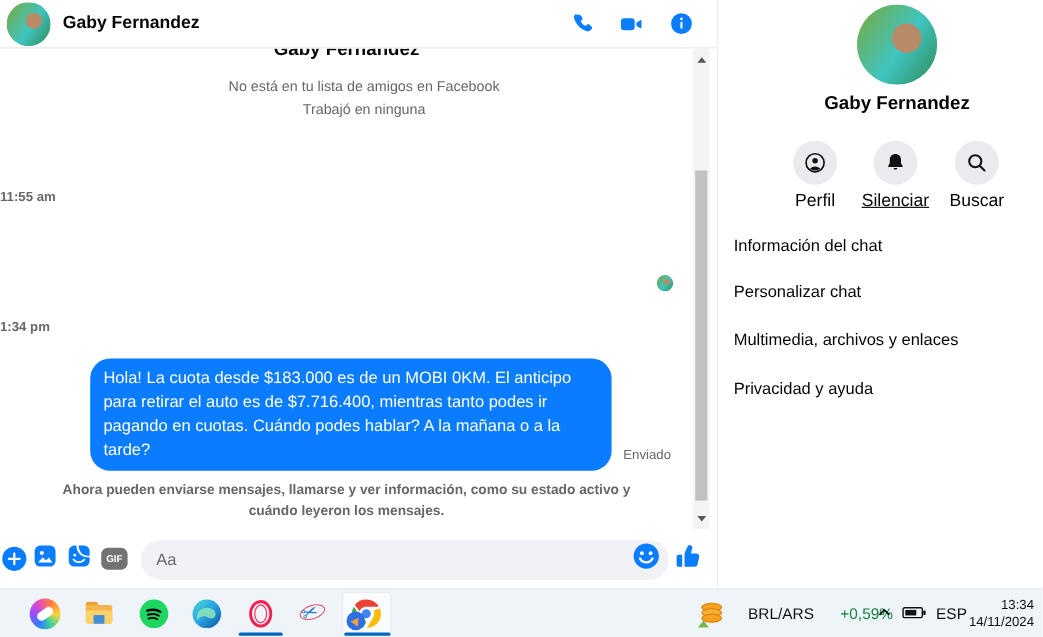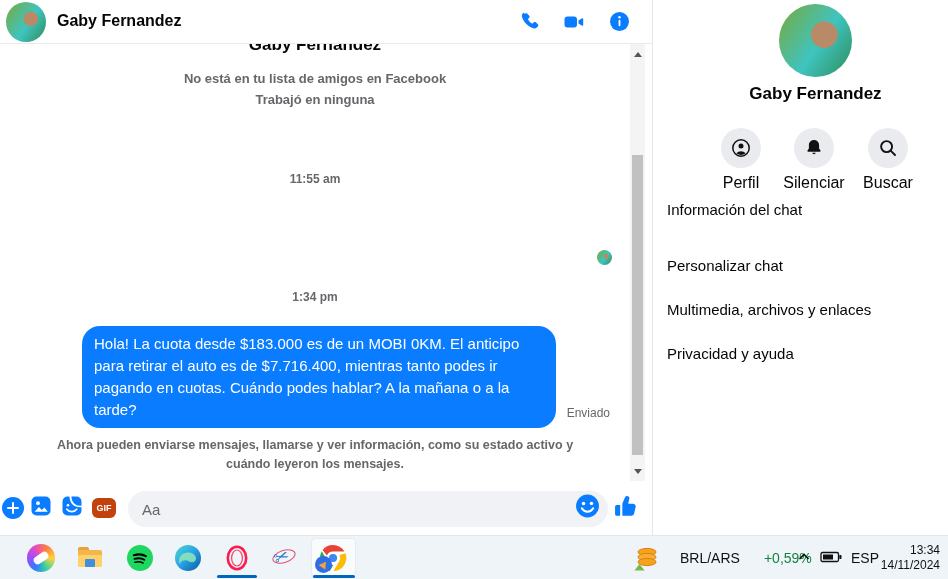--- a/index.html
+++ b/index.html
@@ -12,22 +12,22 @@
   .hdr-avatar { position:absolute; left:6px; top:2px; width:40px; height:40px; border-radius:50%;
     background: radial-gradient(circle at 62% 42%, #b98a68 0 21%, rgba(0,0,0,0) 22%),
                 linear-gradient(125deg,#6fae52 10%, #3fc4c0 55%, #2e8b57 100%); }
   .hdr-name { position:absolute; left:57px; top:12px; font-size:16px; font-weight:bold; color:#050505; }
   .hdr-actions { position:absolute; right:22px; top:11px; display:flex; gap:24px; align-items:center; }
   .hdr-actions svg { display:block; }
 
   
   .chat-scroll { position:absolute; left:0; top:44px; width:630px; height:437px; background:#fff; overflow:hidden; }
   .clipped-name { position:absolute; left:0; top:-9px; width:100%; text-align:center; font-size:17px; font-weight:bold; color:#050505; }
-  .profile-info { position:absolute; left:0; top:24px; width:100%; text-align:center; font-size:13px; line-height:21px; color:#65676b;font-weight:bold; }
-  .ts { position:absolute; left:0; width:100%; text-align:center; font-size:12px; font-weight:600; color:#65676b; }
+  .profile-info { position:absolute; left:16px; top:24px; width:100%; text-align:center; font-size:13px; line-height:21px; color:#65676b; }
+  .ts { position:absolute; left:0; width:100%; font-size:12px; font-weight:600; color:#65676b; }
   .ts1 { top:128px; }
   .ts2 { top:246px; }
 
   .recv-row { position:absolute; left:0; top:162px; height:40px; width:100%; }
   .recv-avatar { position:absolute; left:8px; top:4px; width:28px; height:28px; border-radius:50%;
     background: radial-gradient(circle at 62% 42%, #b98a68 0 21%, rgba(0,0,0,0) 22%),
                 linear-gradient(125deg,#6fae52 10%, #3fc4c0 55%, #2e8b57 100%); }
   .recv-bubble { position:absolute; left:42px; top:0; background:#f0f0f0; border-radius:18px; padding:8px 12px; font-size:15px; color:#050505; white-space:nowrap; }
   .msg-hover { position:absolute; top:9px; display:flex; gap:12px; align-items:center; left:260px; }
   .dots-v { display:flex; flex-direction:column; gap:2.5px; padding:0 4px; }
@@ -59,25 +59,25 @@
   .like-btn { left:614px; }
 
   
   .v-divider { position:absolute; left:652px; top:0; width:1px; height:535px; background:#e6e6e6; }
   .side { position:absolute; left:653px; top:0; width:295px; height:535px; background:#fff; }
   .side-avatar { position:absolute; left:126px; top:4px; width:73px; height:73px; border-radius:50%;
     background: radial-gradient(circle at 62% 42%, #b98a68 0 21%, rgba(0,0,0,0) 22%),
                 linear-gradient(125deg,#6fae52 10%, #3fc4c0 55%, #2e8b57 100%); }
   .side-name { position:absolute; left:0; top:84px; width:325px; text-align:center; font-size:17px; font-weight:600; color:#050505; }
   .side-action { position:absolute; top:128px; width:70px; text-align:center; cursor:pointer; }
-  .sa-perfil { left:53px; } .sa-silenciar { left:126px; } .sa-buscar { left:200px; }
+  .sa-perfil { left:53px; } .sa-silenciar { left:126px;text-decoration:underline; } .sa-buscar { left:200px; }
   .sa-circle { width:40px; height:40px; margin:0 auto; border-radius:50%; background:#e9ebee; display:flex; align-items:center; justify-content:center; }
   .sa-label { margin-top:6px; font-size:16px; color:#050505; }
   .side-menu-item { position:absolute; left:14px; width:270px; font-size:15px; color:#050505; cursor:pointer; }
-  .smi-0 { top:201px; } .smi-1 { top:257px; } .smi-2 { top:301px; } .smi-3 { top:345px; }
+  .smi-0 { top:215px; } .smi-1 { top:257px; } .smi-2 { top:301px; } .smi-3 { top:345px; }
 
   
   .taskbar { position:absolute; left:0; top:535px; width:948px; height:44px; background:#eff4f9; border-top:1px solid #e2e7ec; }
   .tb-icon { position:absolute; top:8px; width:28px; height:28px; cursor:pointer; }
   .tb-copilot { left:27px; border-radius:50%; background:conic-gradient(from 210deg,#2f7cff,#9a4dff,#e44cc0,#ff7d3c,#ffd23c,#3ed598,#2f7cff); position:absolute; }
   .tb-copilot::after { content:""; position:absolute; left:6px; top:10px; width:16px; height:8px; background:#fff; border-radius:8px; transform:rotate(-35deg); }
   .tb-folder { left:76px; }
   .fol-tab { position:absolute; left:2px; top:3px; width:11px; height:6px; background:#e9a23b; border-radius:2px; }
   .fol-back { position:absolute; left:2px; top:6px; width:24px; height:17px; background:#f3b64a; border-radius:2px; }
   .fol-front { position:absolute; left:2px; top:11px; width:24px; height:12px; background:#ffd269; border-radius:2px; }
@@ -173,21 +173,21 @@
         </svg>
     </span>
     <span class="comp-icon" style="left:61px">
       <svg width="22" height="22" viewBox="0 0 22 22">
           <path fill="#0a7cff" d="M6.5 1.5h9A5 5 0 0 1 20.5 6.5v4.2c-6 .6-9.6-2.9-10.1-9.2H6.5z"></path>
           <path fill="#0a7cff" d="M1.5 6.5a5 5 0 0 1 5-5h1.9c.5 7.3 4.8 11.2 12.1 10.7v3.3a5 5 0 0 1-5 5h-9a5 5 0 0 1-5-5v-9z"></path>
           <circle cx="7" cy="10.2" r="1.3" fill="#fff"></circle>
           <path d="M5.8 14.2c1.2 1.6 2.9 2.4 5 2.4 2 0 3.7-.8 4.9-2.4" fill="none" stroke="#fff" stroke-width="1.6" stroke-linecap="round"></path>
         </svg>
     </span>
-    <span class="comp-icon" style="left:92px; background:#c2410c; border-radius:6px; width:24px; height:20px; display:flex; align-items:center; justify-content:center; color:#fff; font-size:9px; font-weight:bold;">GIF</span>
+    <span class="comp-icon" style="left:92px; background:#737373; border-radius:6px; width:24px; height:20px; display:flex; align-items:center; justify-content:center; color:#fff; font-size:9px; font-weight:bold;">GIF</span>
     <input class="comp-input" type="text" placeholder="Aa" style="">
     <span class="comp-icon emoji-btn">
       <svg width="25" height="25" viewBox="0 0 24 24">
           <circle cx="12" cy="12" r="11" fill="#0a7cff"></circle>
           <circle cx="8.2" cy="9.6" r="1.7" fill="#fff"></circle>
           <circle cx="15.8" cy="9.6" r="1.7" fill="#fff"></circle>
           <path d="M6.6 14.2c1.3 2.2 3.1 3.3 5.4 3.3s4.1-1.1 5.4-3.3" fill="none" stroke="#fff" stroke-width="2" stroke-linecap="round"></path>
         </svg>
     </span>
     <span class="comp-icon like-btn">

